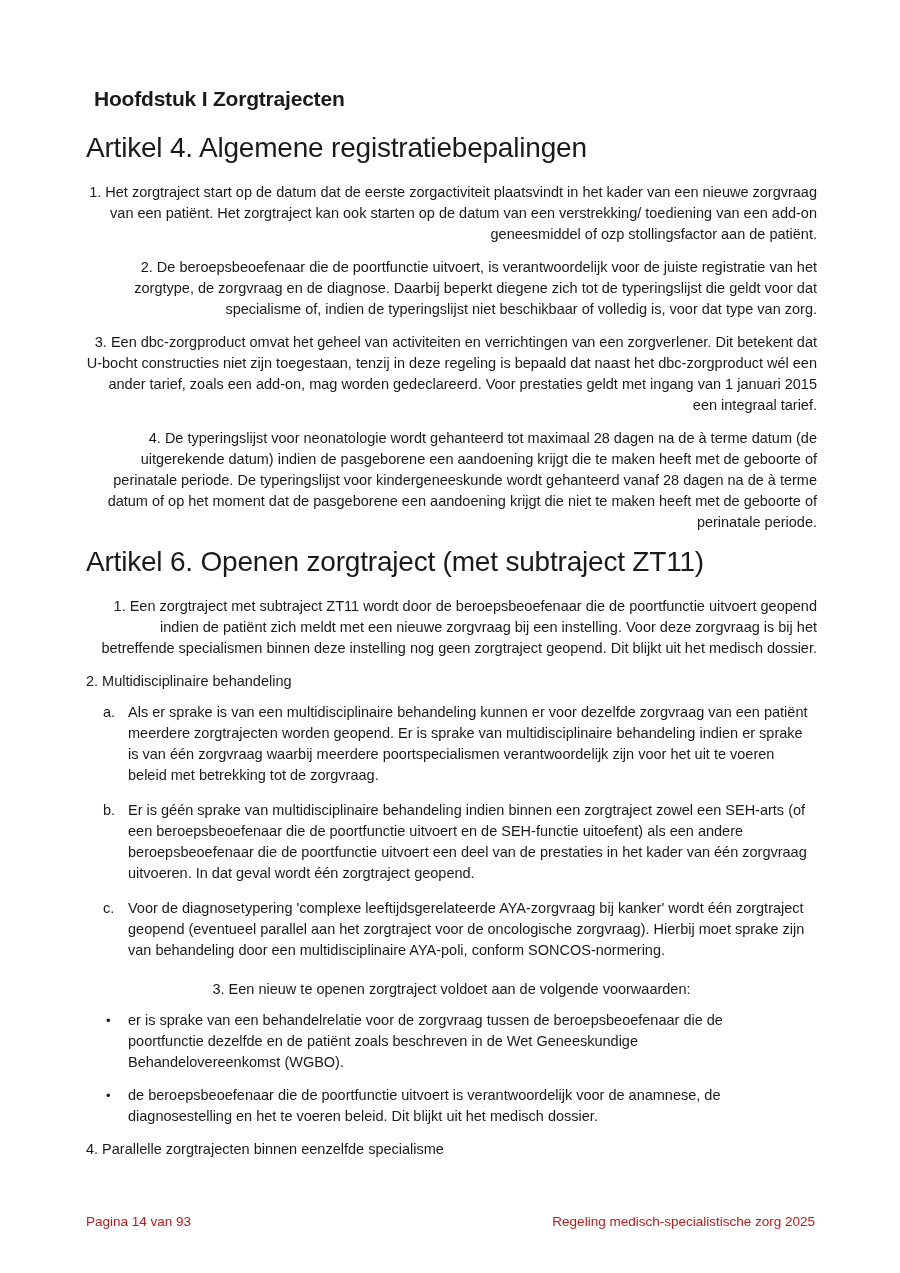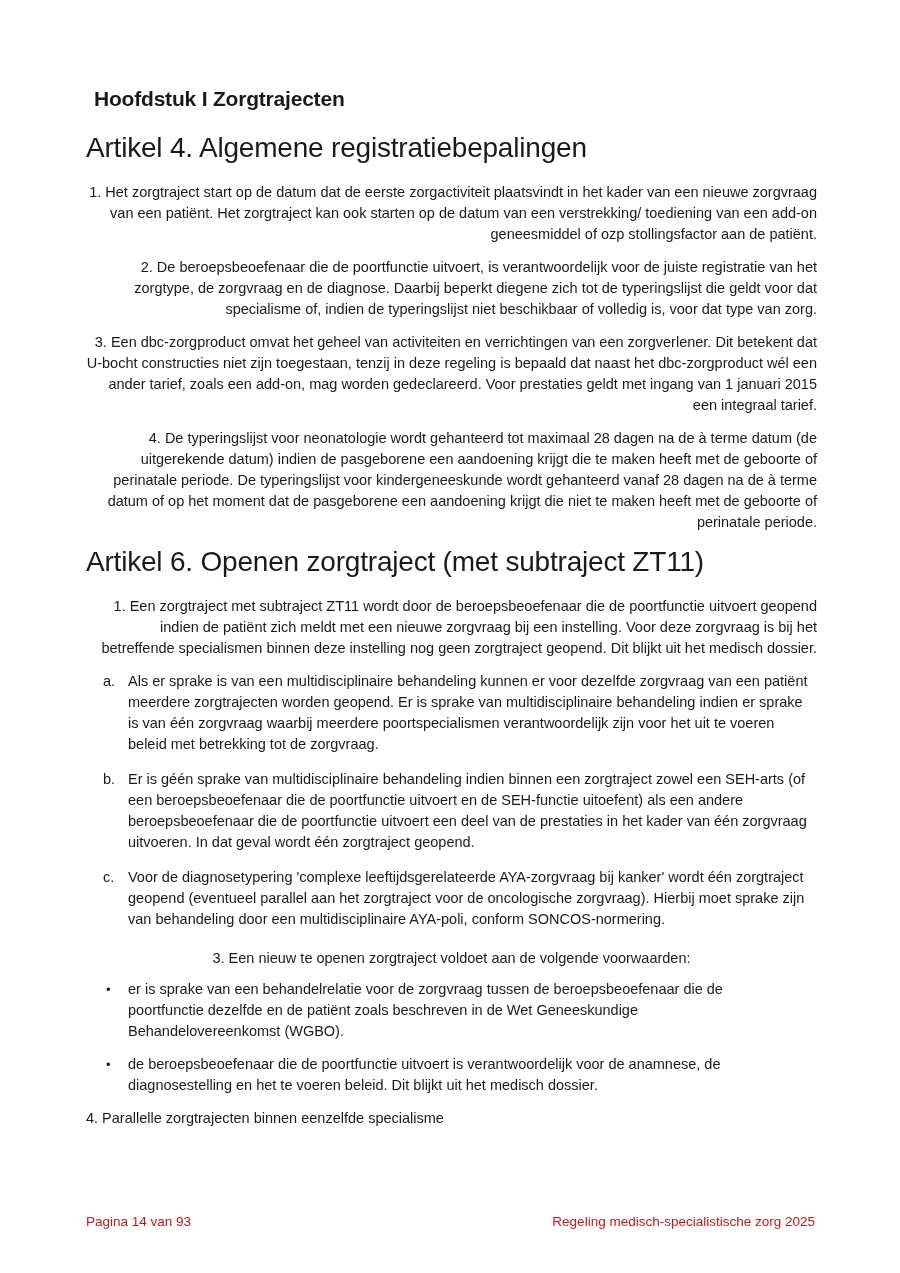--- a/index.html
+++ b/index.html
@@ -83,20 +83,21 @@
     <h2 class="article">Artikel 4. Algemene registratiebepalingen</h2>
 
     <p class="body-par">1. Het zorgtraject start op de datum dat de eerste zorgactiviteit plaatsvindt in het kader van een nieuwe zorgvraag van een patiënt. Het zorgtraject kan ook starten op de datum van een verstrekking/ toediening van een add-on geneesmiddel of ozp stollingsfactor aan de patiënt.</p>
     <p class="body-par">2. De beroepsbeoefenaar die de poortfunctie uitvoert, is verantwoordelijk voor de juiste registratie van het zorgtype, de zorgvraag en de diagnose. Daarbij beperkt diegene zich tot de typeringslijst die geldt voor dat specialisme of, indien de typeringslijst niet beschikbaar of volledig is, voor dat type van zorg.</p>
     <p class="body-par">3. Een dbc-zorgproduct omvat het geheel van activiteiten en verrichtingen van een zorgverlener. Dit betekent dat U-bocht constructies niet zijn toegestaan, tenzij in deze regeling is bepaald dat naast het dbc-zorgproduct wél een ander tarief, zoals een add-on, mag worden gedeclareerd. Voor prestaties geldt met ingang van 1 januari 2015 een integraal tarief.</p>
     <p class="body-par">4. De typeringslijst voor neonatologie wordt gehanteerd tot maximaal 28 dagen na de à terme datum (de uitgerekende datum) indien de pasgeborene een aandoening krijgt die te maken heeft met de geboorte of perinatale periode. De typeringslijst voor kindergeneeskunde wordt gehanteerd vanaf 28 dagen na de à terme datum of op het moment dat de pasgeborene een aandoening krijgt die niet te maken heeft met de geboorte of perinatale periode.</p>
 
     <h2 class="article">Artikel 6. Openen zorgtraject (met subtraject ZT11)</h2>
 
     <p class="body-par">1. Een zorgtraject met subtraject ZT11 wordt door de beroepsbeoefenaar die de poortfunctie uitvoert geopend indien de patiënt zich meldt met een nieuwe zorgvraag bij een instelling. Voor deze zorgvraag is bij het betreffende specialismen binnen deze instelling nog geen zorgtraject geopend. Dit blijkt uit het medisch dossier.</p>
+    <p class="intro-par">2. Multidisciplinaire behandeling</p>
 
     <div class="lettered-list">
       <div class="list-item">
         <span class="marker">a.</span>
         <span class="li-text">Als er sprake is van een multidisciplinaire behandeling kunnen er voor dezelfde zorgvraag van een patiënt meerdere zorgtrajecten worden geopend. Er is sprake van multidisciplinaire behandeling indien er sprake is van één zorgvraag waarbij meerdere poortspecialismen verantwoordelijk zijn voor het uit te voeren beleid met betrekking tot de zorgvraag.</span>
       </div>
       <div class="list-item">
         <span class="marker">b.</span>
         <span class="li-text">Er is géén sprake van multidisciplinaire behandeling indien binnen een zorgtraject zowel een SEH-arts (of een beroepsbeoefenaar die de poortfunctie uitvoert en de SEH-functie uitoefent) als een andere beroepsbeoefenaar die de poortfunctie uitvoert een deel van de prestaties in het kader van één zorgvraag uitvoeren. In dat geval wordt één zorgtraject geopend.</span>
       </div>

